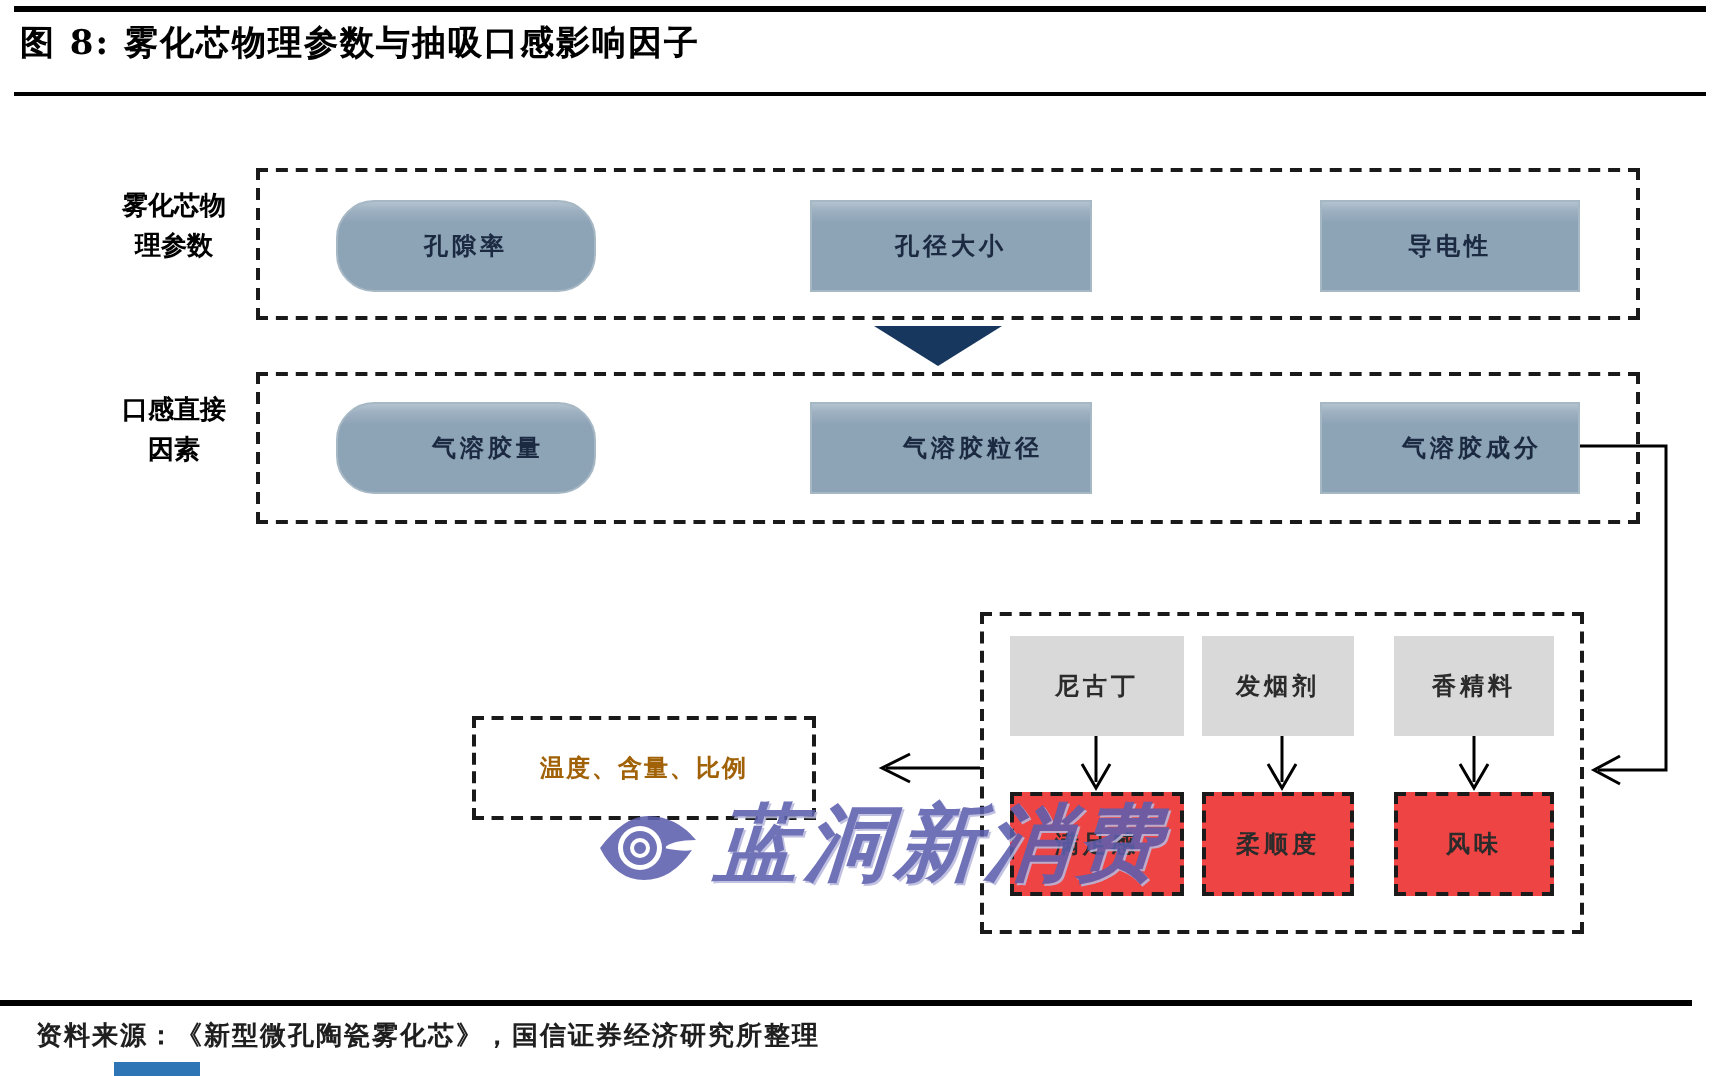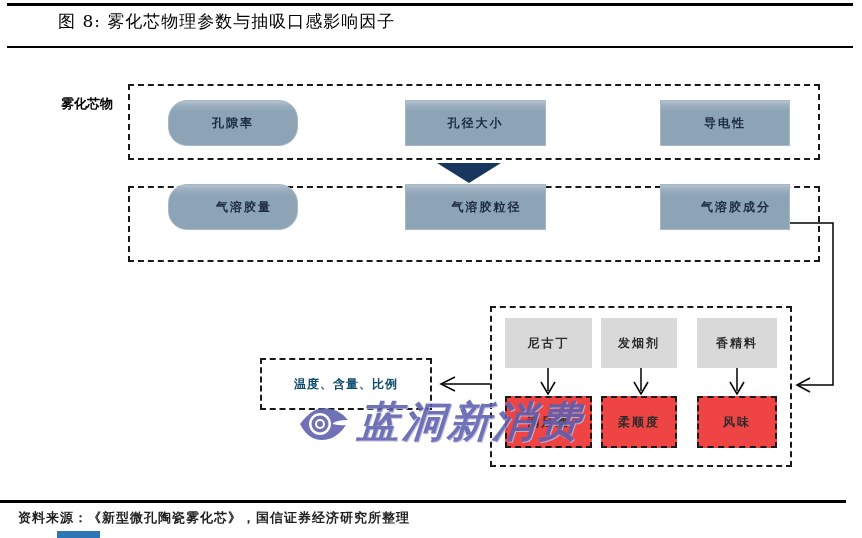--- a/index.html
+++ b/index.html
@@ -13,21 +13,21 @@
     color: #000;
   }
   .rule { position: absolute; background: #000; }
   .rule.top      { left: 7px;  top: 3px;   width: 846px; height: 3px; }
   .rule.under    { left: 7px;  top: 46px;  width: 846px; height: 2px; }
   .rule.footer-r { left: 0px;  top: 500px; width: 846px; height: 3px; }
 
   .fig-title {
     position: absolute; left: 10px; top: 10px;
     font-family: "DejaVu Serif", serif;
-    font-size: 17px; font-weight: normal; letter-spacing: 1px; margin-left: 48px;
+    font-size: 17px; font-weight: bold; letter-spacing: 1px;
   }
 
   .row-label {
     position: absolute; left: 36px; width: 102px;
     text-align: center; font-weight: bold; font-size: 13px;
     line-height: 1.55; font-family: "DejaVu Serif", serif;
   }
   .row-label.l1 { top: 94px; }
   .row-label.l2 { top: 196px; }
 
@@ -37,21 +37,21 @@
   .dc-bottom { left: 490px; top: 306px; width: 302px; height: 161px; }
 
   .bbox {
     position: absolute; height: 46px; box-sizing: border-box;
     background: linear-gradient(180deg, #b3c2cf 0%, #9db0c1 10%, #8da3b6 24%, #8da3b6 100%);
     border: 1px solid #a7b8c5;
     display: flex; align-items: center; justify-content: center;
     font-size: 12px; font-weight: bold; color: #1b2a40; letter-spacing: 2px;
   }
   .r1 { top: 100px; }
-  .r2 { top: 184px; padding-left: 22px; }
+  .r2 { top: 201px; padding-left: 22px; }
   .c1 { left: 168px; width: 130px; border-radius: 19px; }
   .c2 { left: 405px; width: 141px; }
   .c3 { left: 660px; width: 130px; }
 
   .gbox {
     position: absolute; top: 318px; height: 50px; box-sizing: border-box;
     background: #d9d9d9;
     display: flex; align-items: center; justify-content: center;
     font-size: 12px; font-weight: 600; color: #2b2b2b; letter-spacing: 2px;
   }
@@ -59,24 +59,24 @@
     position: absolute; top: 396px; height: 52px; box-sizing: border-box;
     border: 2px dashed #1a1a1a; background: #ef4444;
     display: flex; align-items: center; justify-content: center;
     font-size: 12px; font-weight: 600; color: #2b2b2b; letter-spacing: 2px;
   }
   .p1 { left: 505px; width: 87px; }
   .p2 { left: 601px; width: 76px; }
   .p3 { left: 697px; width: 80px; }
 
   .cond-box {
-    position: absolute; left: 260px; top: 358px; width: 172px; height: 52px;
+    position: absolute; left: 236px; top: 358px; width: 172px; height: 52px;
     border: 2px dashed #1a1a1a; box-sizing: border-box; background: #ffffff;
     display: flex; align-items: center; justify-content: center;
-    font-size: 12px; font-weight: 600; color: #0c4a6e; letter-spacing: 1px;
+    font-size: 12px; font-weight: 600; color: #a16207; letter-spacing: 1px;
   }
 
   .connectors {
     position: absolute; left: 0; top: 0; width: 862px; height: 538px;
     pointer-events: none; z-index: 5;
   }
 
   .watermark {
     position: absolute; left: 298px; top: 400px; z-index: 10;
     display: flex; align-items: center; gap: 8px;
@@ -104,20 +104,25 @@
 <body>
 
 <div class="page">
 
   <div class="rule top"></div>
   <div class="fig-title">图 8: 雾化芯物理参数与抽吸口感影响因子</div>
   <div class="rule under"></div>
 
   <div class="row-label l1">
     <div>雾化芯物</div>
+    <div>理参数</div>
+  </div>
+  <div class="row-label l2">
+    <div>口感直接</div>
+    <div>因素</div>
   </div>
 
   <div class="dash-box dc-row1"></div>
   <div class="dash-box dc-row2"></div>
   <div class="dash-box dc-bottom"></div>
 
   <div class="bbox r1 c1">孔隙率</div>
   <div class="bbox r1 c2">孔径大小</div>
   <div class="bbox r1 c3">导电性</div>
 

